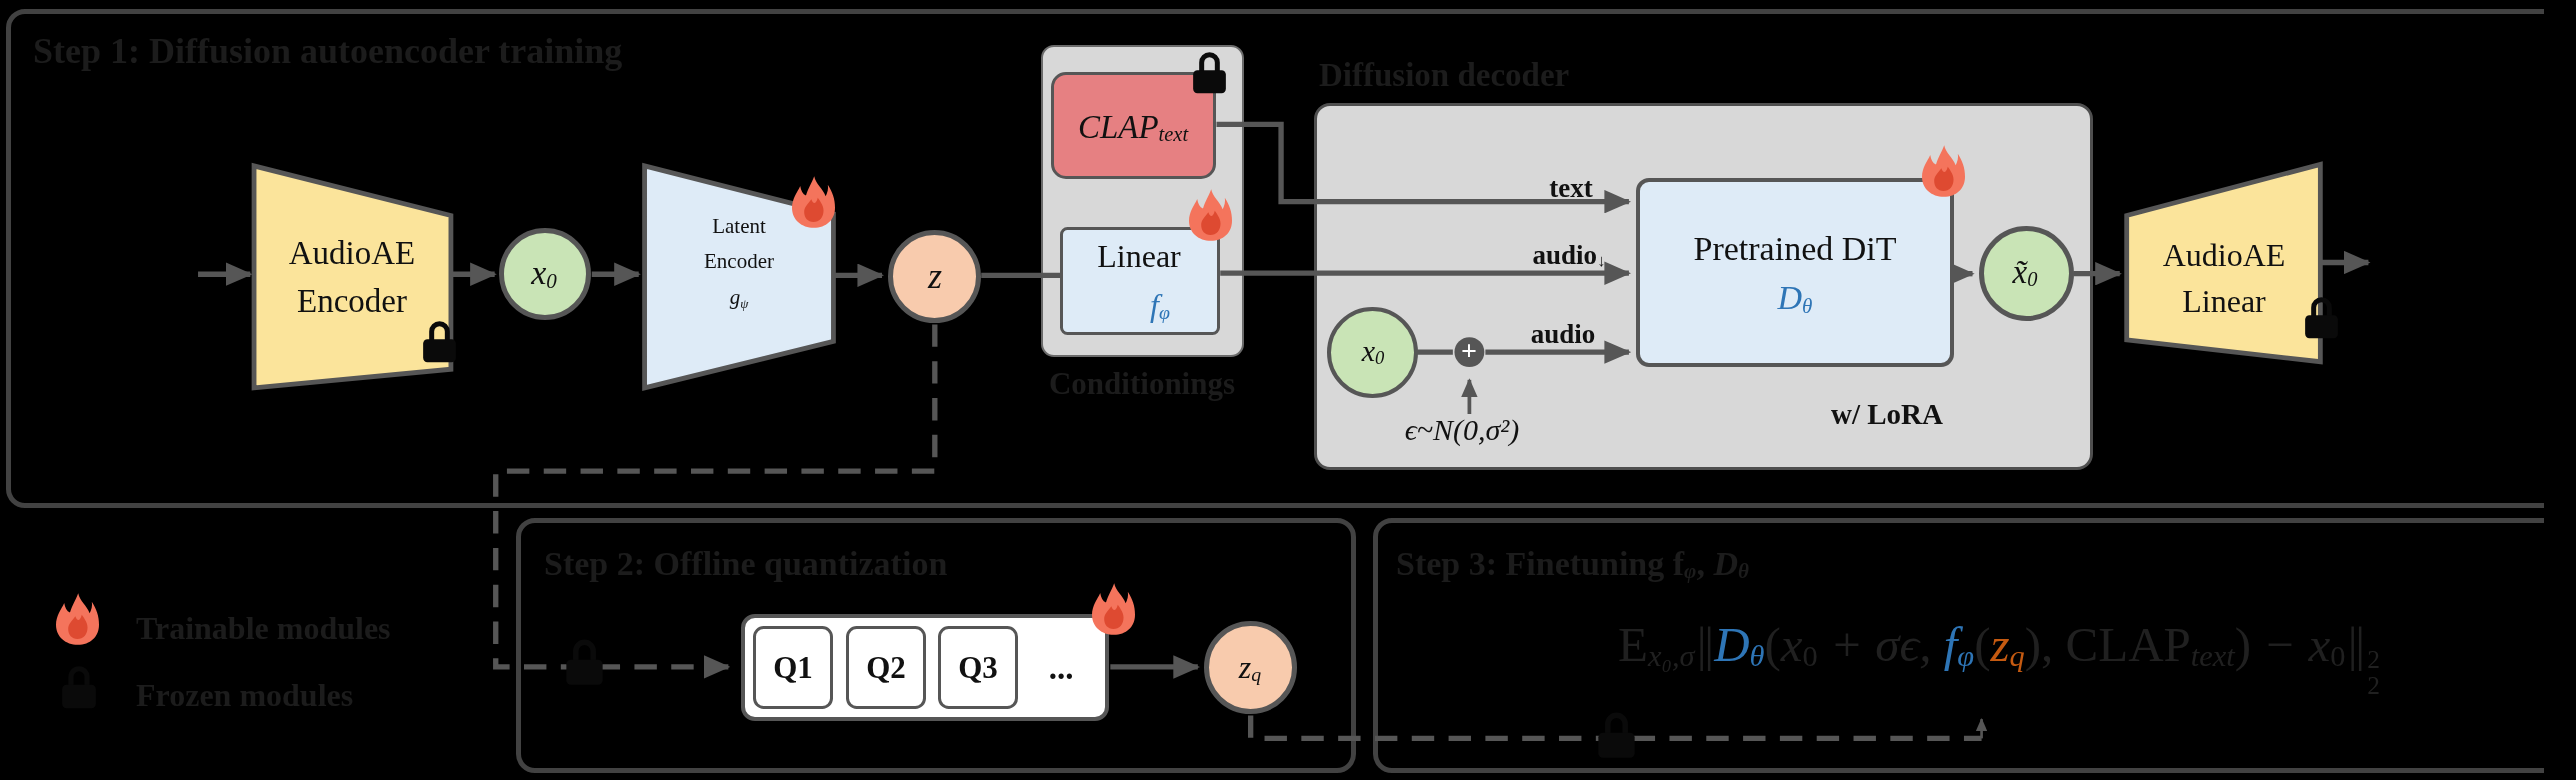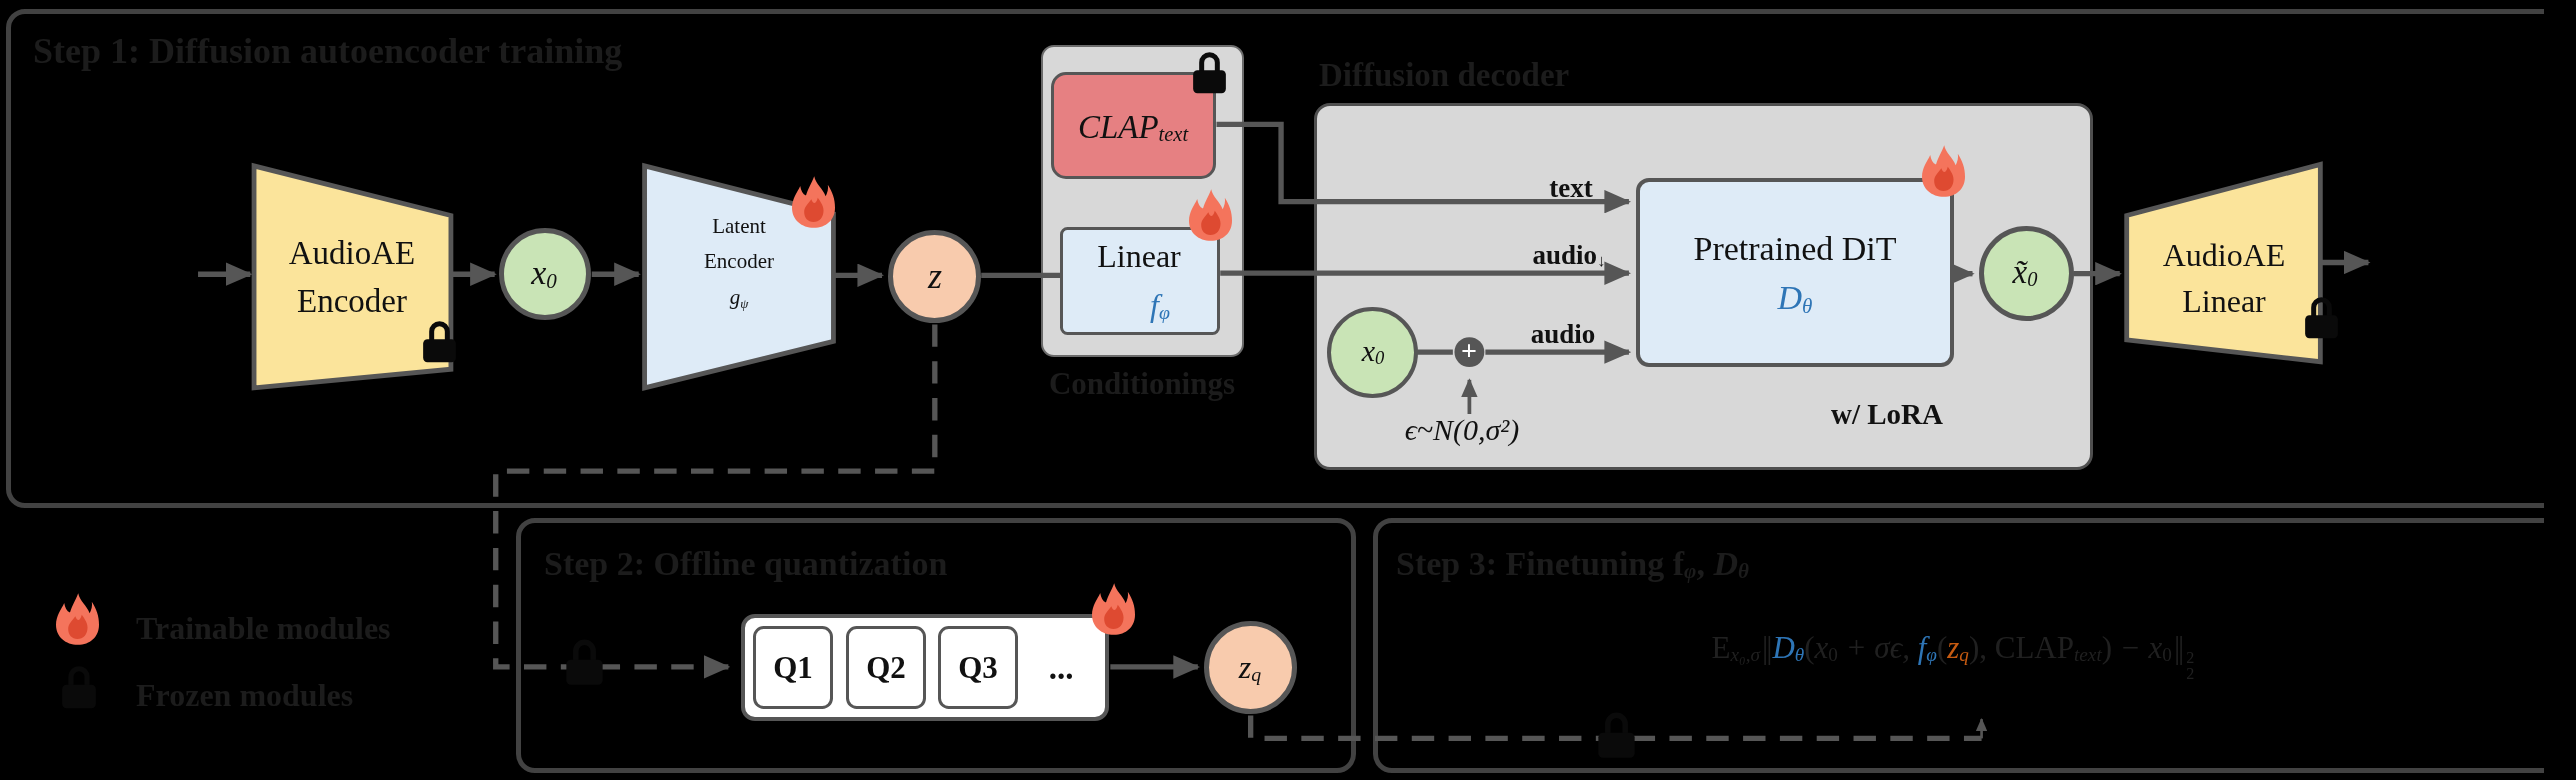--- a/index.html
+++ b/index.html
@@ -220,21 +220,21 @@
   <div class="t bold" style="left:978px;top:667px;font-size:31px;">Q3</div>
   <div class="t bold" style="left:1061px;top:668px;font-size:33px;">...</div>
   <div class="t it" style="left:1250px;top:668px;font-size:32px;">
     <span>z</span><span class="sb">q</span>
   </div>
 
   <div class="la bold faint" style="left:1396px;top:547px;font-size:34px;">
     <span>Step 3: Finetuning </span><span>f</span><span class="sb it">φ</span><span>, </span><span class="it">D</span><span class="sb it">θ</span>
   </div>
 
-  <div class="t faint" style="left:1953px;top:653px;font-size:31px;color:#202020;">
+  <div class="t faint" style="left:1999px;top:653px;font-size:49px;color:#202020;">
     <span>E</span><span class="sb it">x₀,σ</span><span class="bars">||</span><span class="it blue">D</span><span class="sb it blue">θ</span><span>(</span><span class="it">x</span><span class="sb">0</span><span class="it"> + σϵ, </span><span class="it blue">f</span><span class="sb it blue">φ</span><span>(</span><span class="it orange">z</span><span class="sb it orange">q</span><span>)</span><span>, </span><span>CLAP</span><span class="sb it">text</span><span>)</span><span class="it"> − x</span><span class="sb">0</span><span class="bars">||</span><span class="n2">
         <span>2</span>
         <span>2</span>
       </span>
   </div>
 
   <div class="la bold faint" style="left:136px;top:612px;font-size:32px;">Trainable modules</div>
   <div class="la bold faint" style="left:136px;top:679px;font-size:32px;">Frozen modules</div>
 
 </div>

